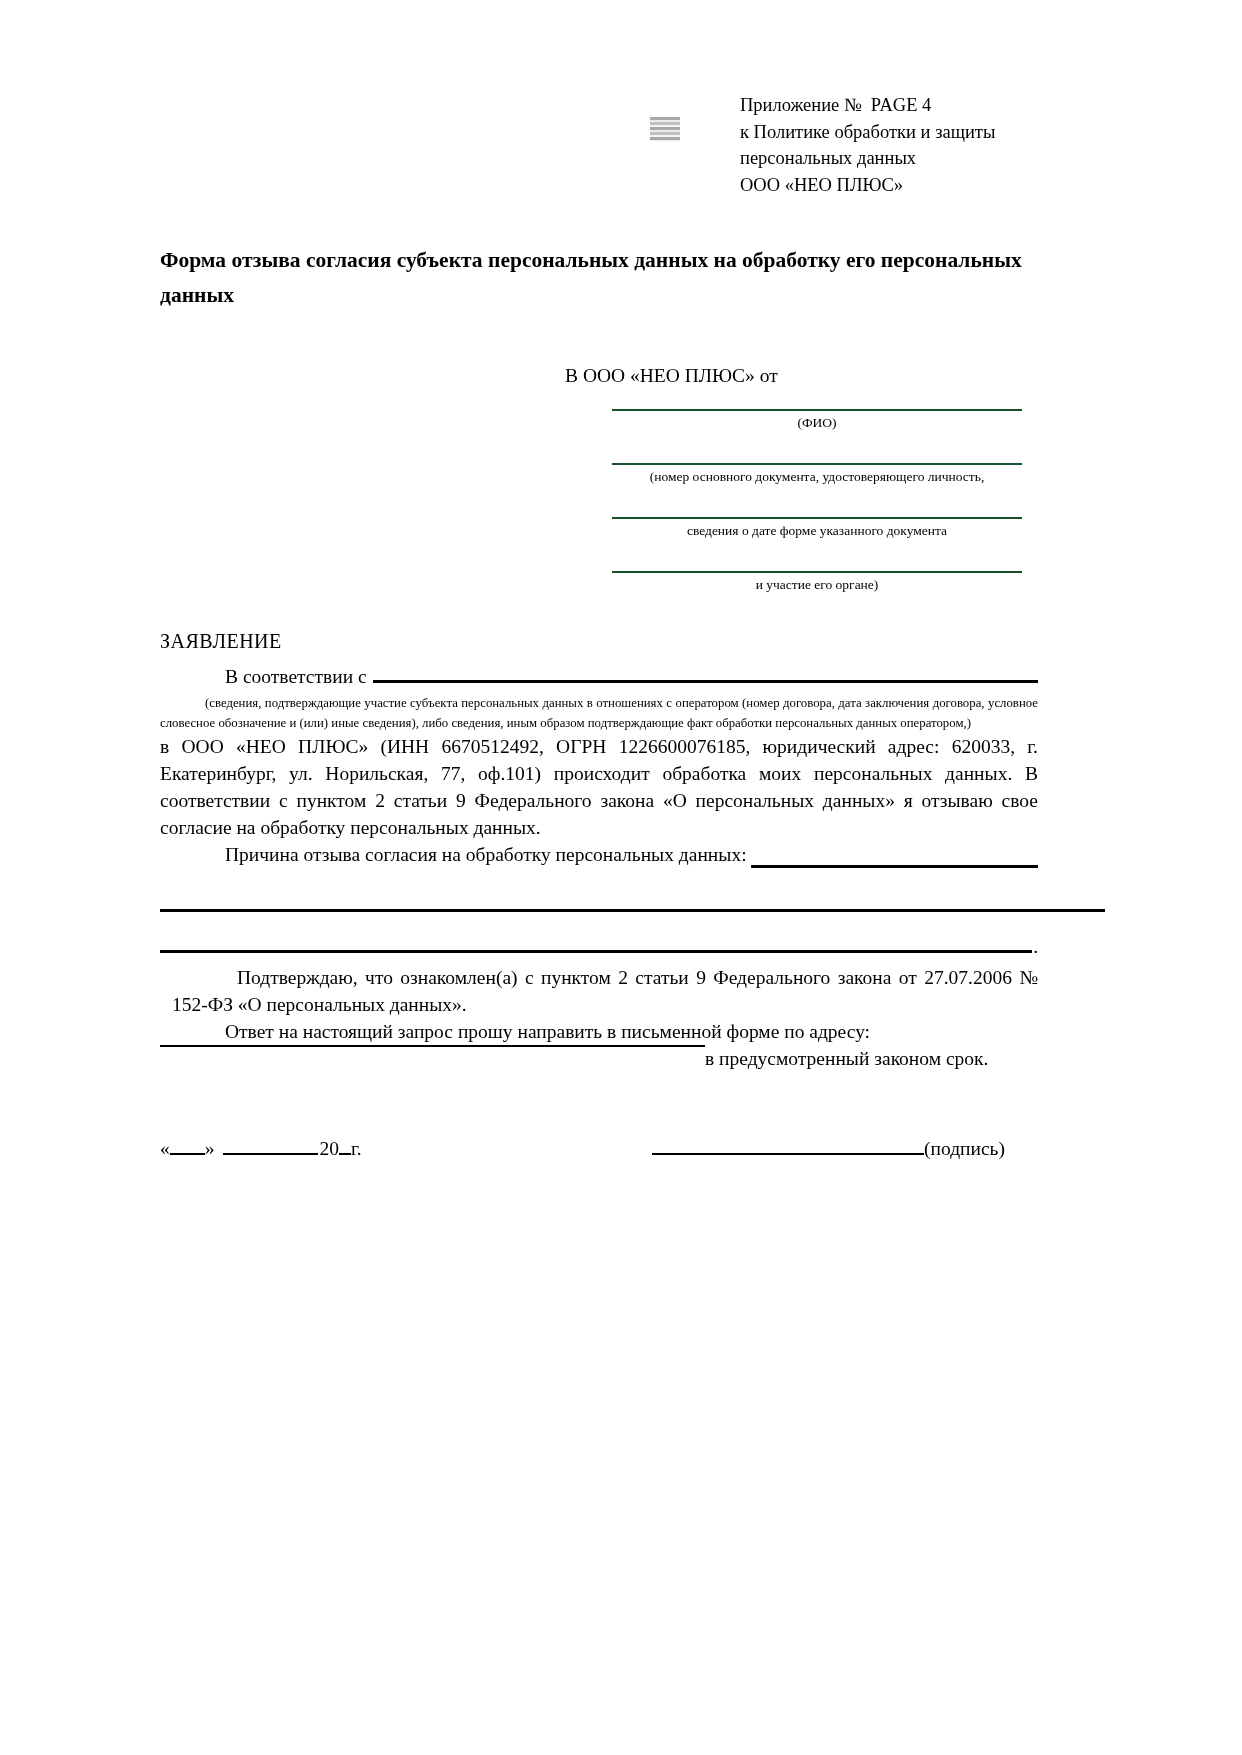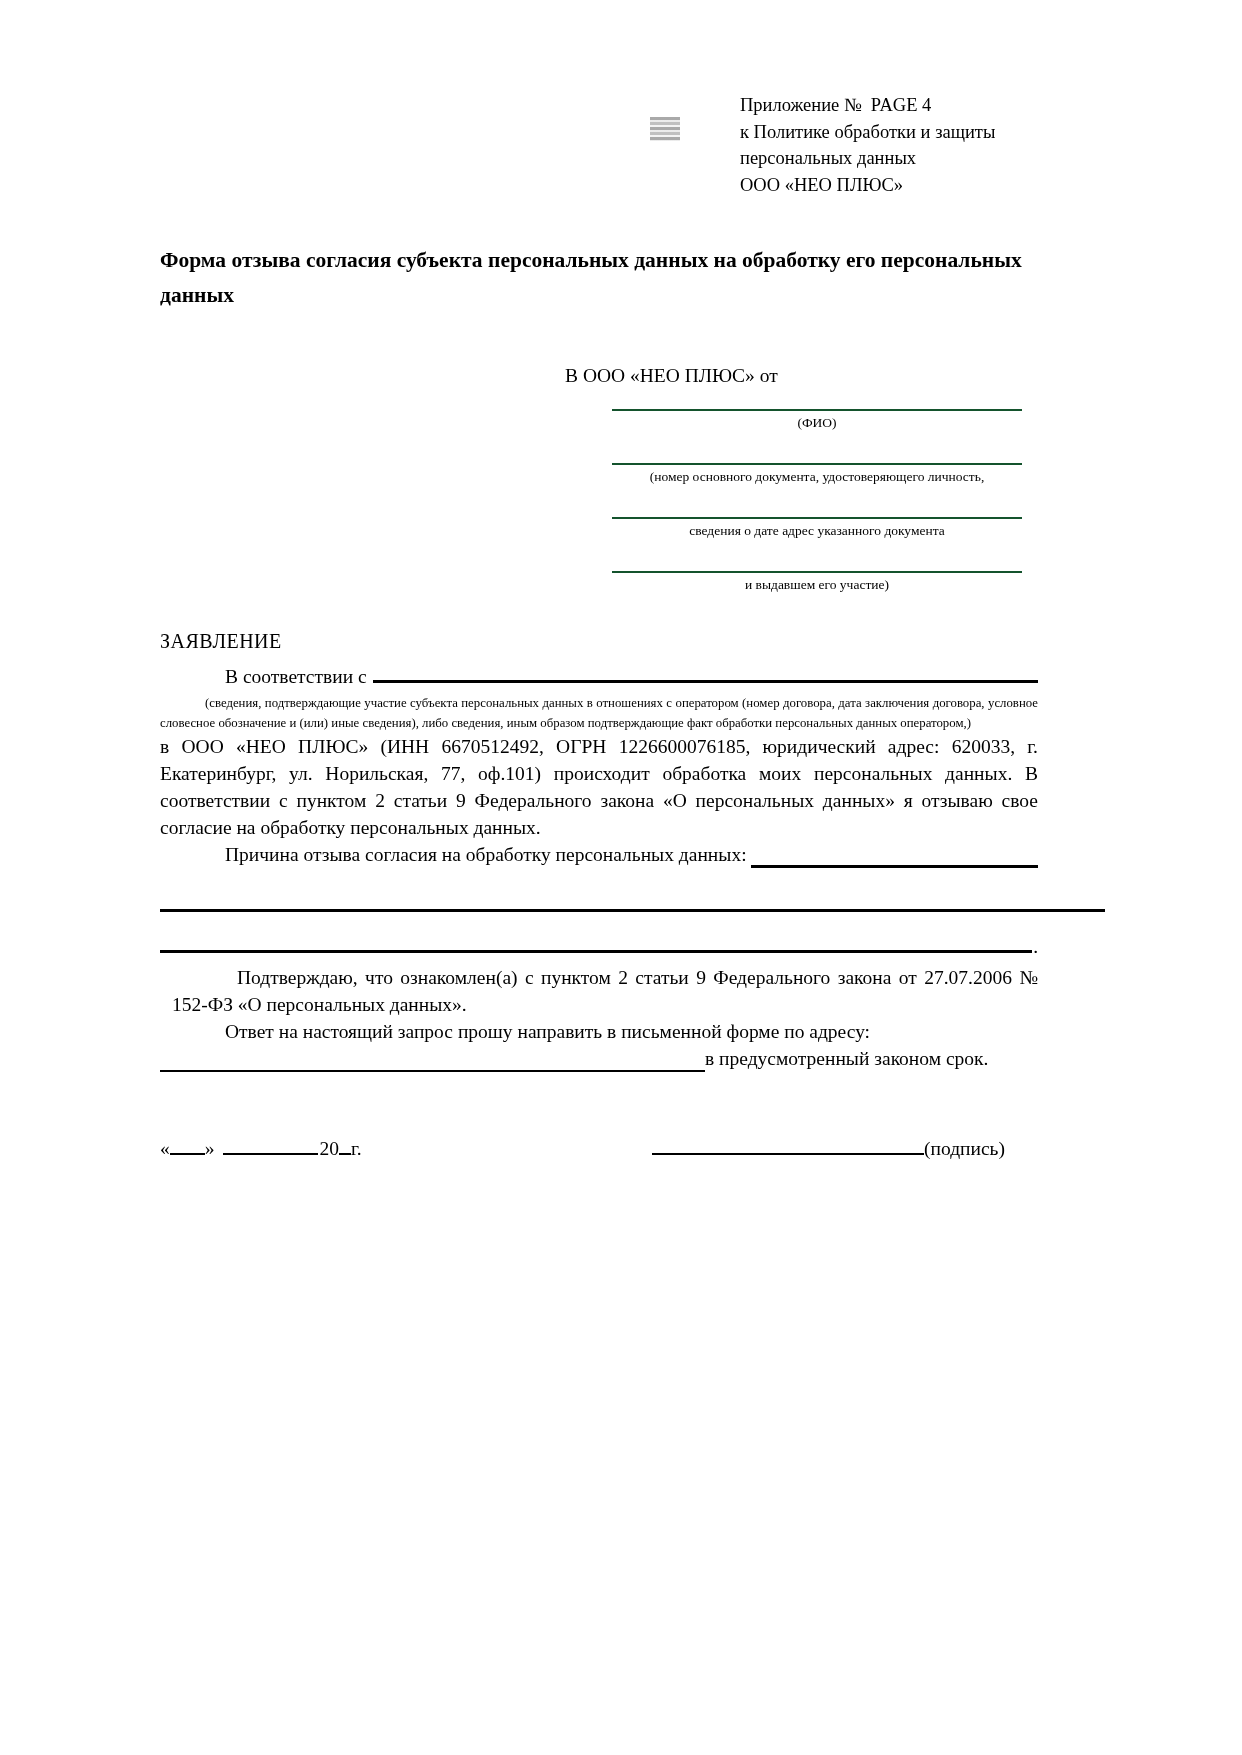--- a/index.html
+++ b/index.html
@@ -67,21 +67,21 @@
     width:945px;border-bottom:3px solid #000;height:0;
     margin-top:41px;
   }
   .blank-row2{
     display:flex;align-items:baseline;margin-top:24px;line-height:22px;
   }
   .blank-row2 .line2{width:933px;border-bottom:3px solid #000;}
   .blank-row2 .period{padding-left:1px;}
   .confirm{margin:6px 0 0 12px;text-align:justify;text-indent:65px;}
   .reply{margin:0;text-indent:65px;}
-  .reply-line{display:flex;align-items:flex-end;}
+  .reply-line{display:flex;align-items:flex-start;}
   .reply-line .reply-blank{width:545px;border-bottom:2px solid #000;}
   .sig-row{
     position:absolute;left:160px;top:1135px;width:845px;
     display:flex;justify-content:space-between;align-items:baseline;
     line-height:27px;
   }
   .sig-date,.sig-sign{display:flex;align-items:baseline;}
   .blank{display:inline-block;border-bottom:2px solid #000;}
   .w35{width:35px;}
   .w95{width:95px;margin-left:8px;margin-right:2px;}
@@ -107,24 +107,24 @@
   <div class="addressee">
     <div>В ООО «НЕО ПЛЮС» от</div>
     <div class="fields">
       <div class="field">
         <div class="field-caption">(ФИО)</div>
       </div>
       <div class="field">
         <div class="field-caption">(номер основного документа, удостоверяющего личность,</div>
       </div>
       <div class="field">
-        <div class="field-caption">сведения о дате адрес указанного документа</div>
+        <div class="field-caption">сведения о дате форме указанного документа</div>
       </div>
       <div class="field">
-        <div class="field-caption">и выдавшем его участие)</div>
+        <div class="field-caption">и участие его органе)</div>
       </div>
     </div>
   </div>
 
   <div class="statement">
     <div class="stmt-heading">ЗАЯВЛЕНИЕ</div>
 
     <div class="intro-line">
       <span class="ind"></span>
       <span class="pre">В соответствии с</span>

